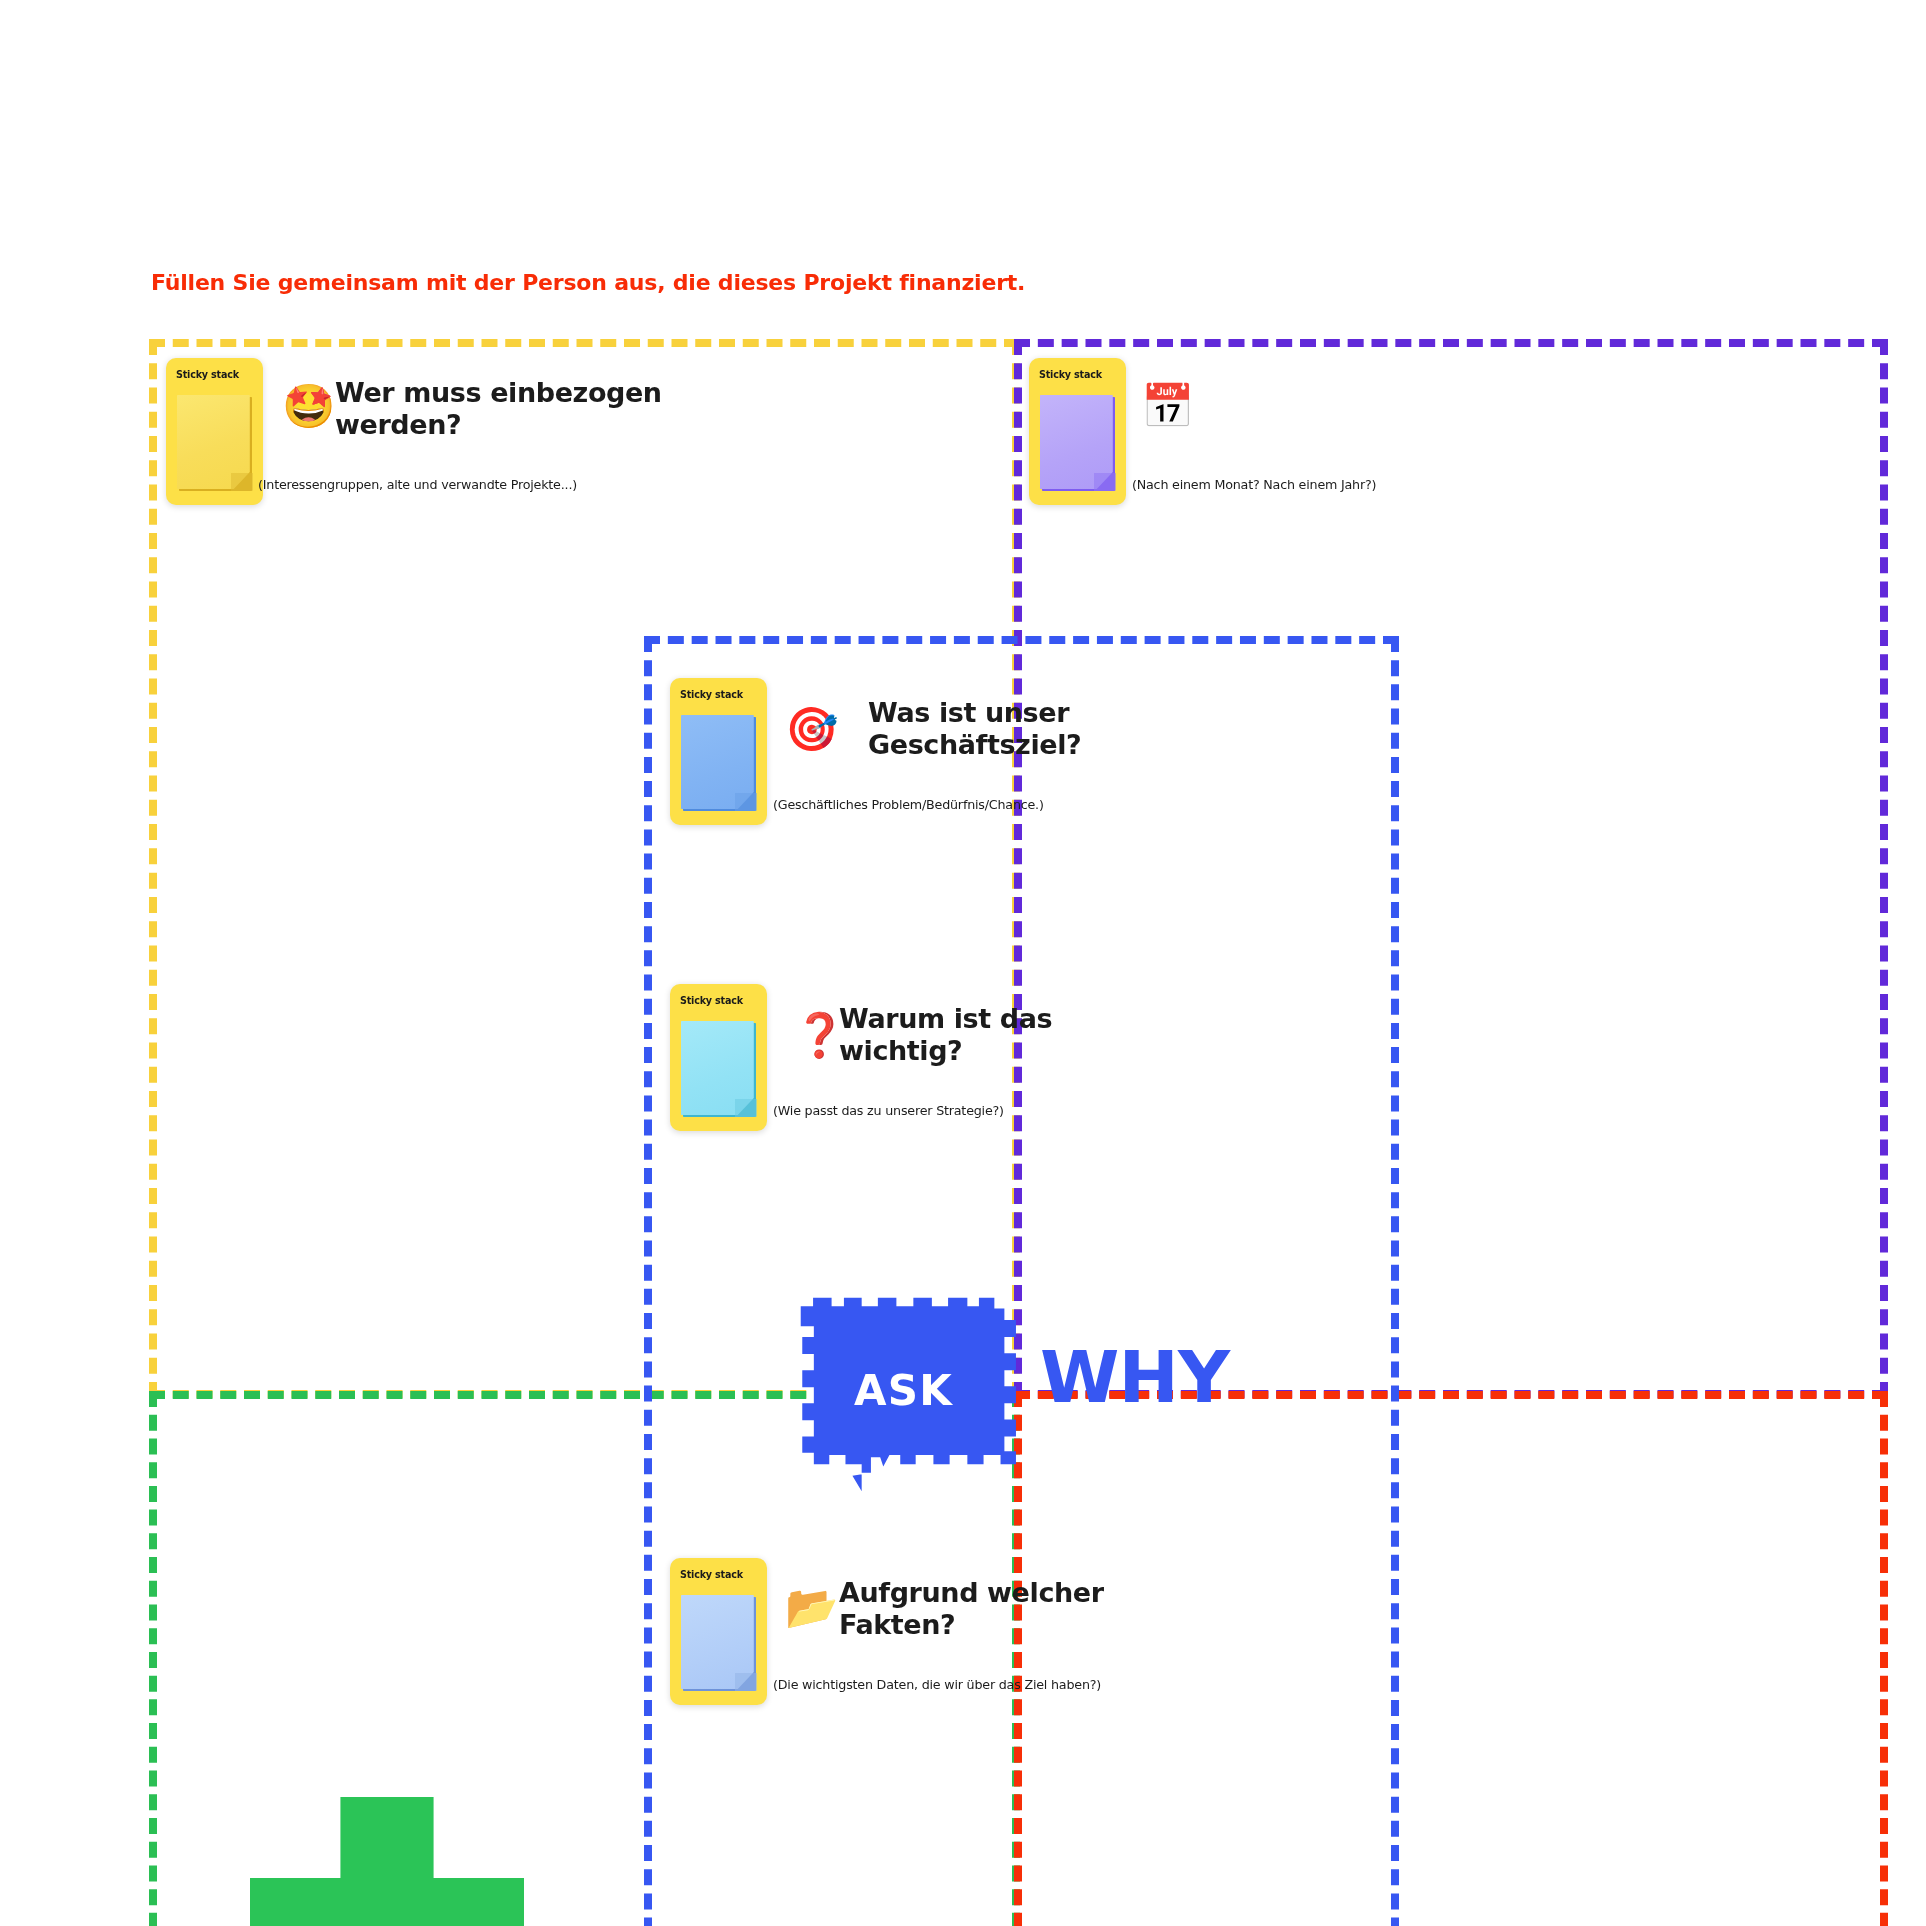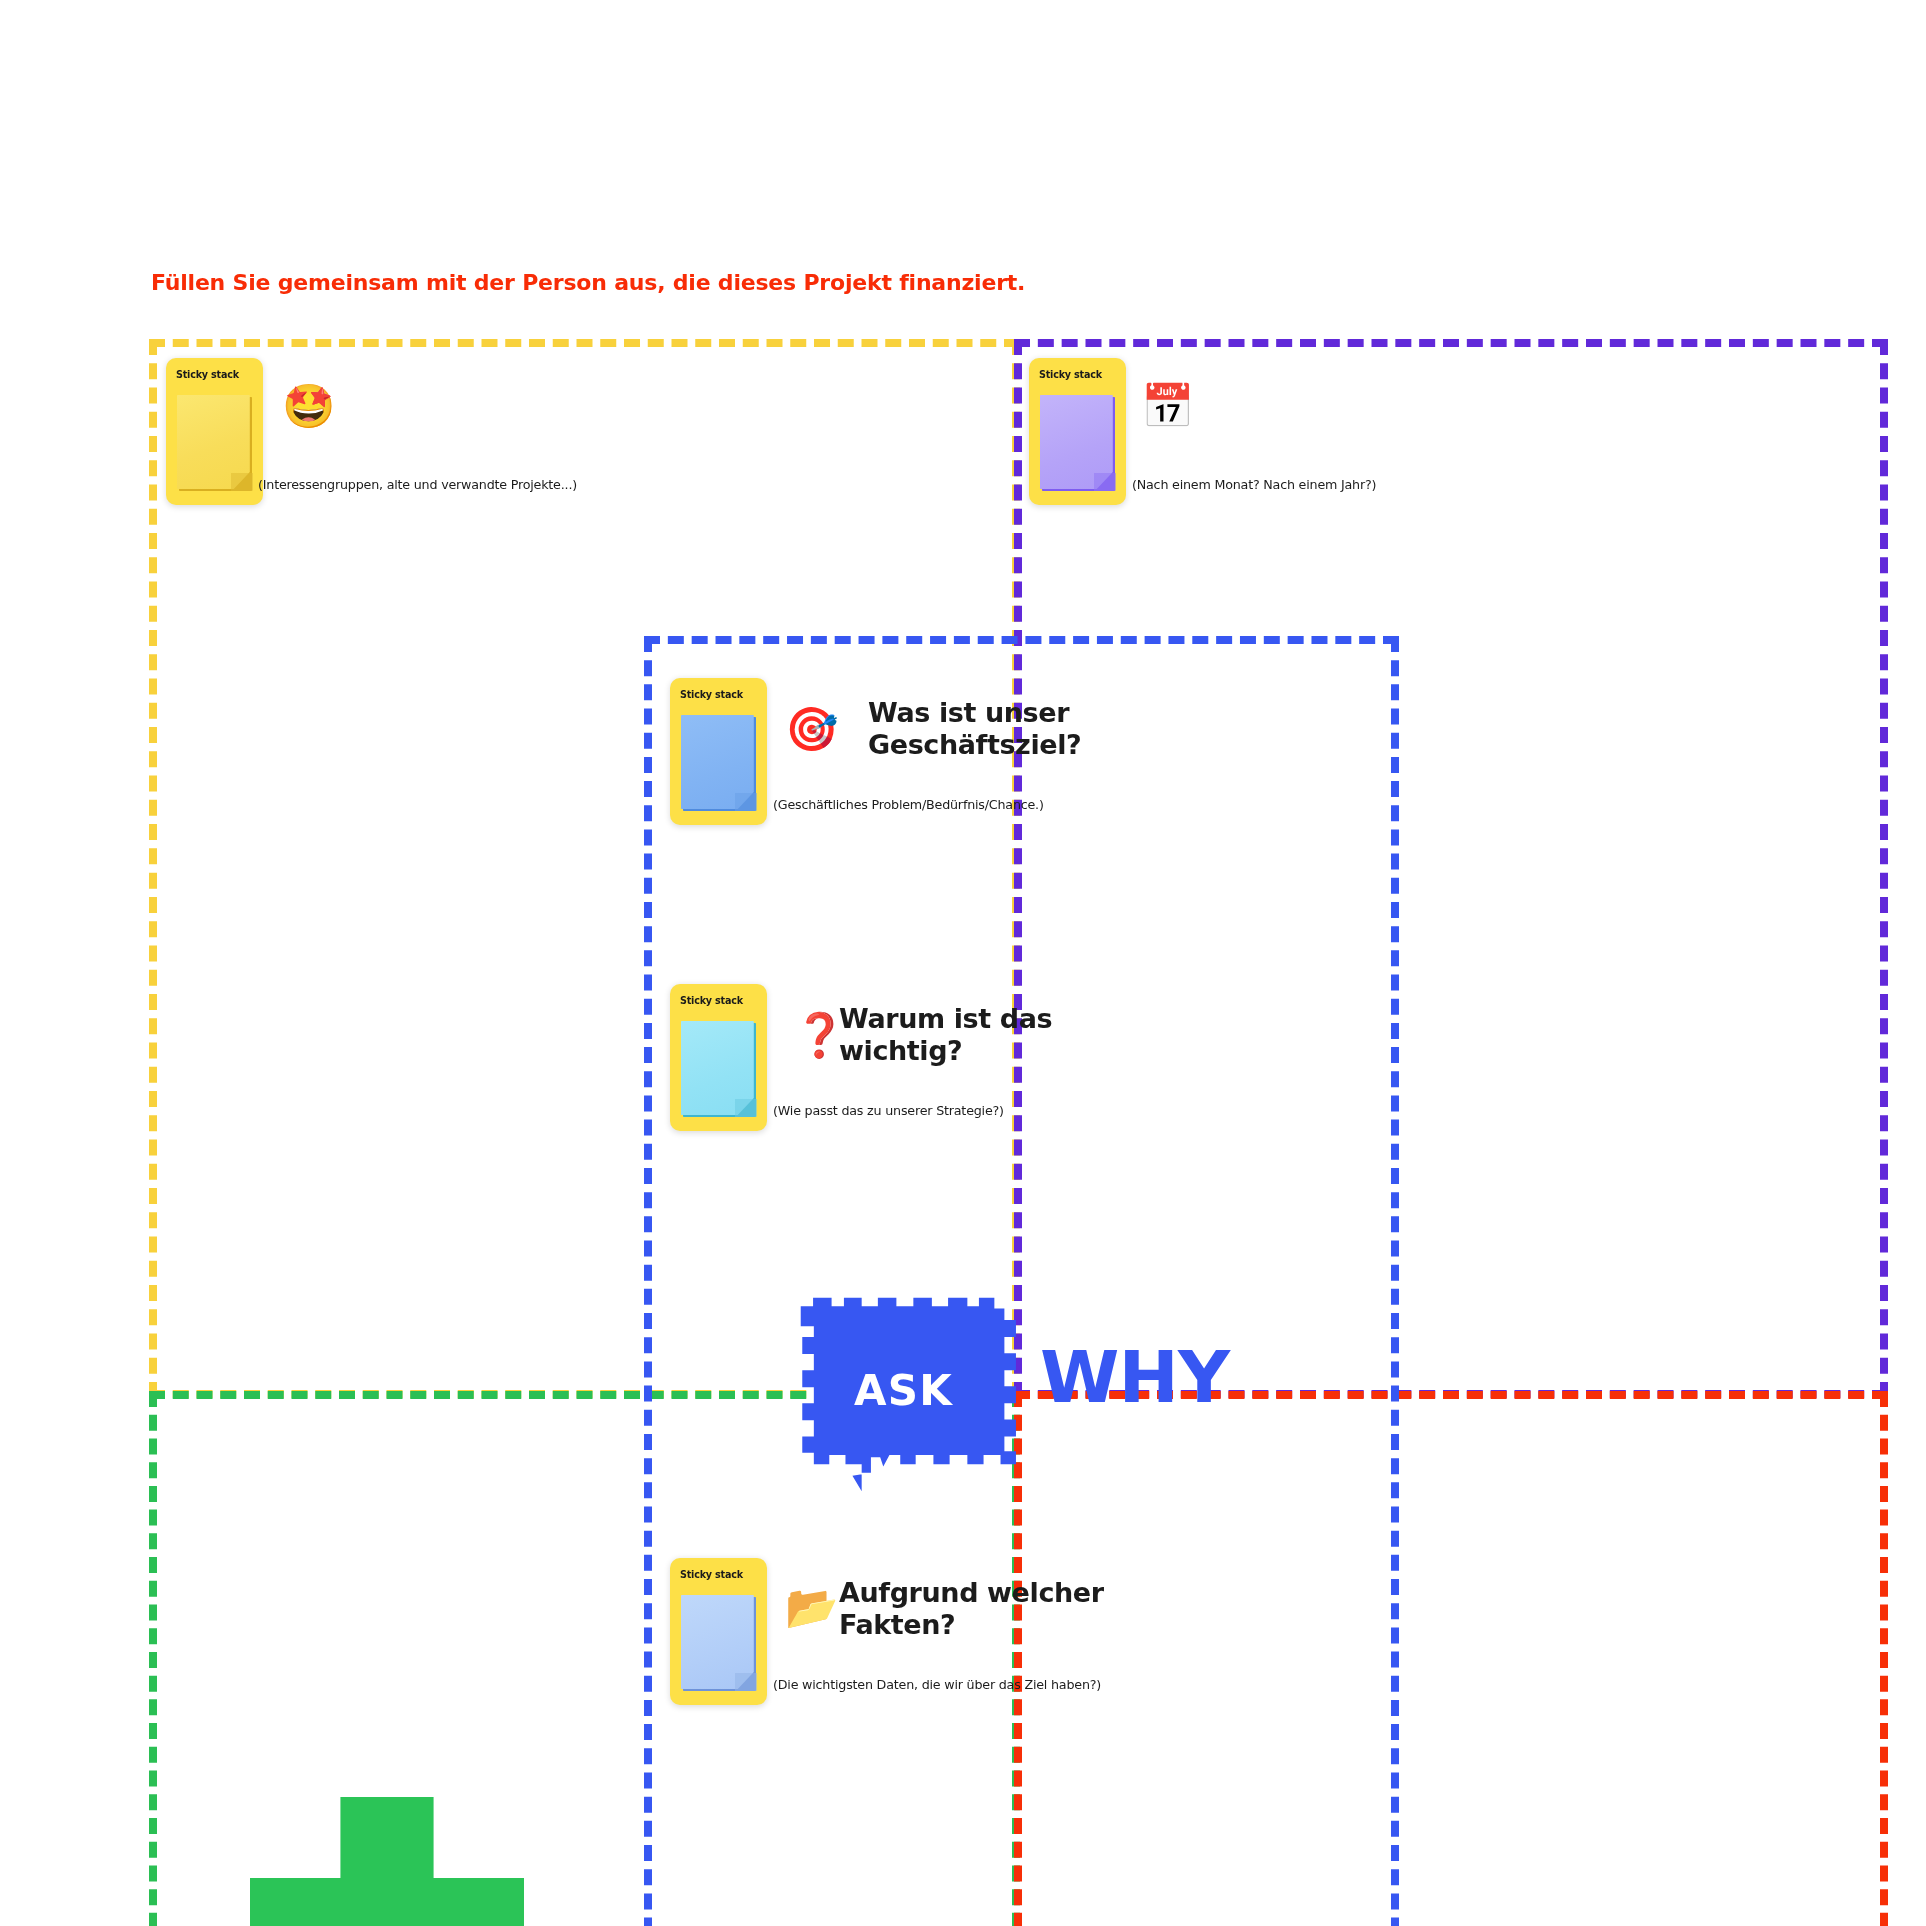--- a/index.html
+++ b/index.html
@@ -115,20 +115,21 @@
   <div class="block" id="block-who" style="left:166px;top:358px;width:817px;height:146px;">
     <div class="sticky-stack" style="left:0;top:0;">
       <div class="ss-label">Sticky stack</div>
       <div class="ss-notes">
         <div class="ss-back" style="background:#D9AF20;"></div>
         <div class="ss-front" style="background:linear-gradient(160deg,#FBE770 0%,#F8DD5A 55%,#F6D94E 100%);"></div>
         <div class="ss-curl" style="background:#E0BC33;"></div>
       </div>
     </div>
     <div class="emoji" style="left:116px;top:27px;width:50px;">🤩</div>
+    <div class="qtext" style="left:169px;top:19px;width:462px;"><span>Wer muss einbezogen</span><br><span>werden?</span></div>
     <div class="caption" style="left:92px;top:119px;">(Interessengruppen, alte und verwandte Projekte...)</div>
   </div>
 
   <div class="block" id="block-success" style="left:1029px;top:358px;width:817px;height:146px;">
     <div class="sticky-stack" style="left:0;top:0;">
       <div class="ss-label">Sticky stack</div>
       <div class="ss-notes">
         <div class="ss-back" style="background:#7E5CF0;"></div>
         <div class="ss-front" style="background:linear-gradient(160deg,#C3B4FA 0%,#B5A3F8 60%,#AE9BF7 100%);"></div>
         <div class="ss-curl" style="background:#9179F4;"></div>

